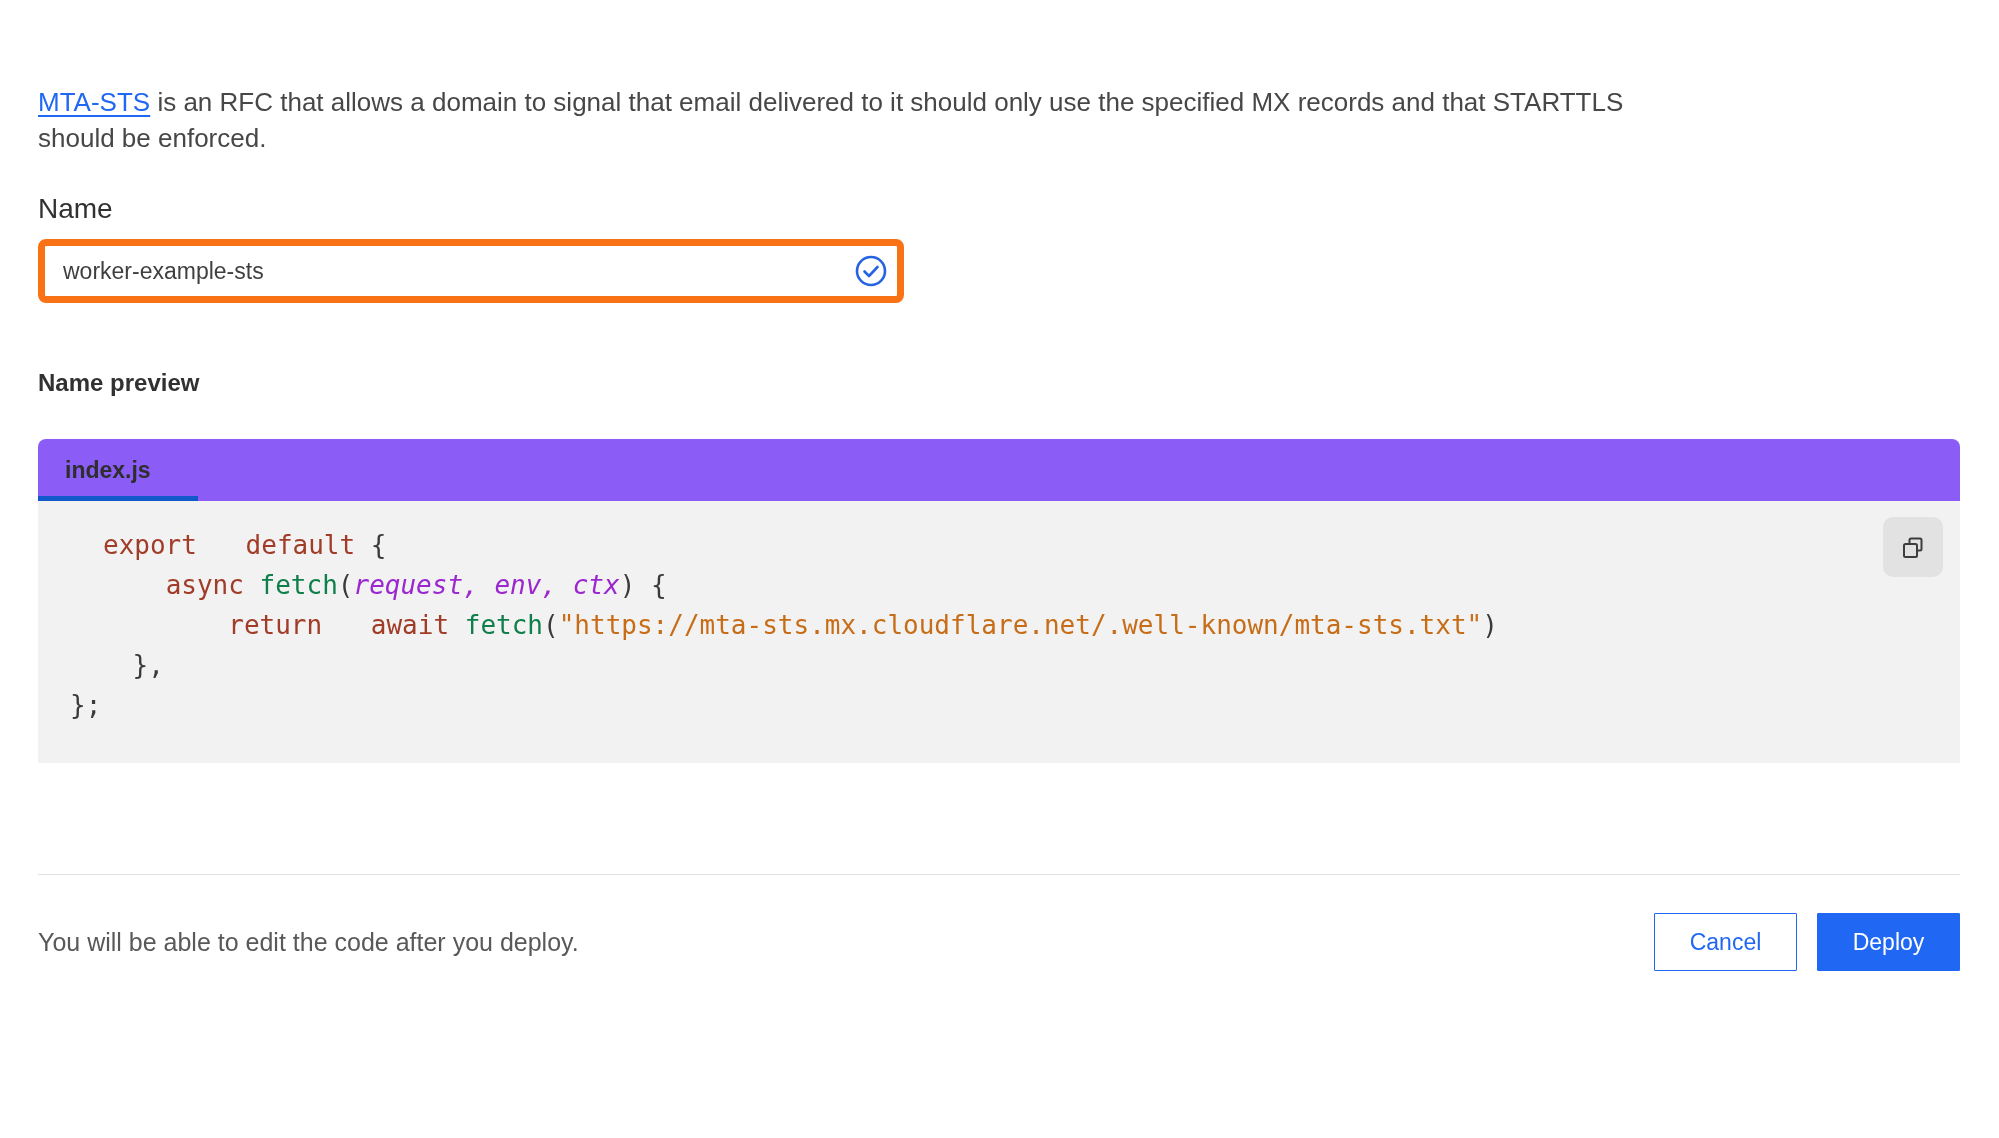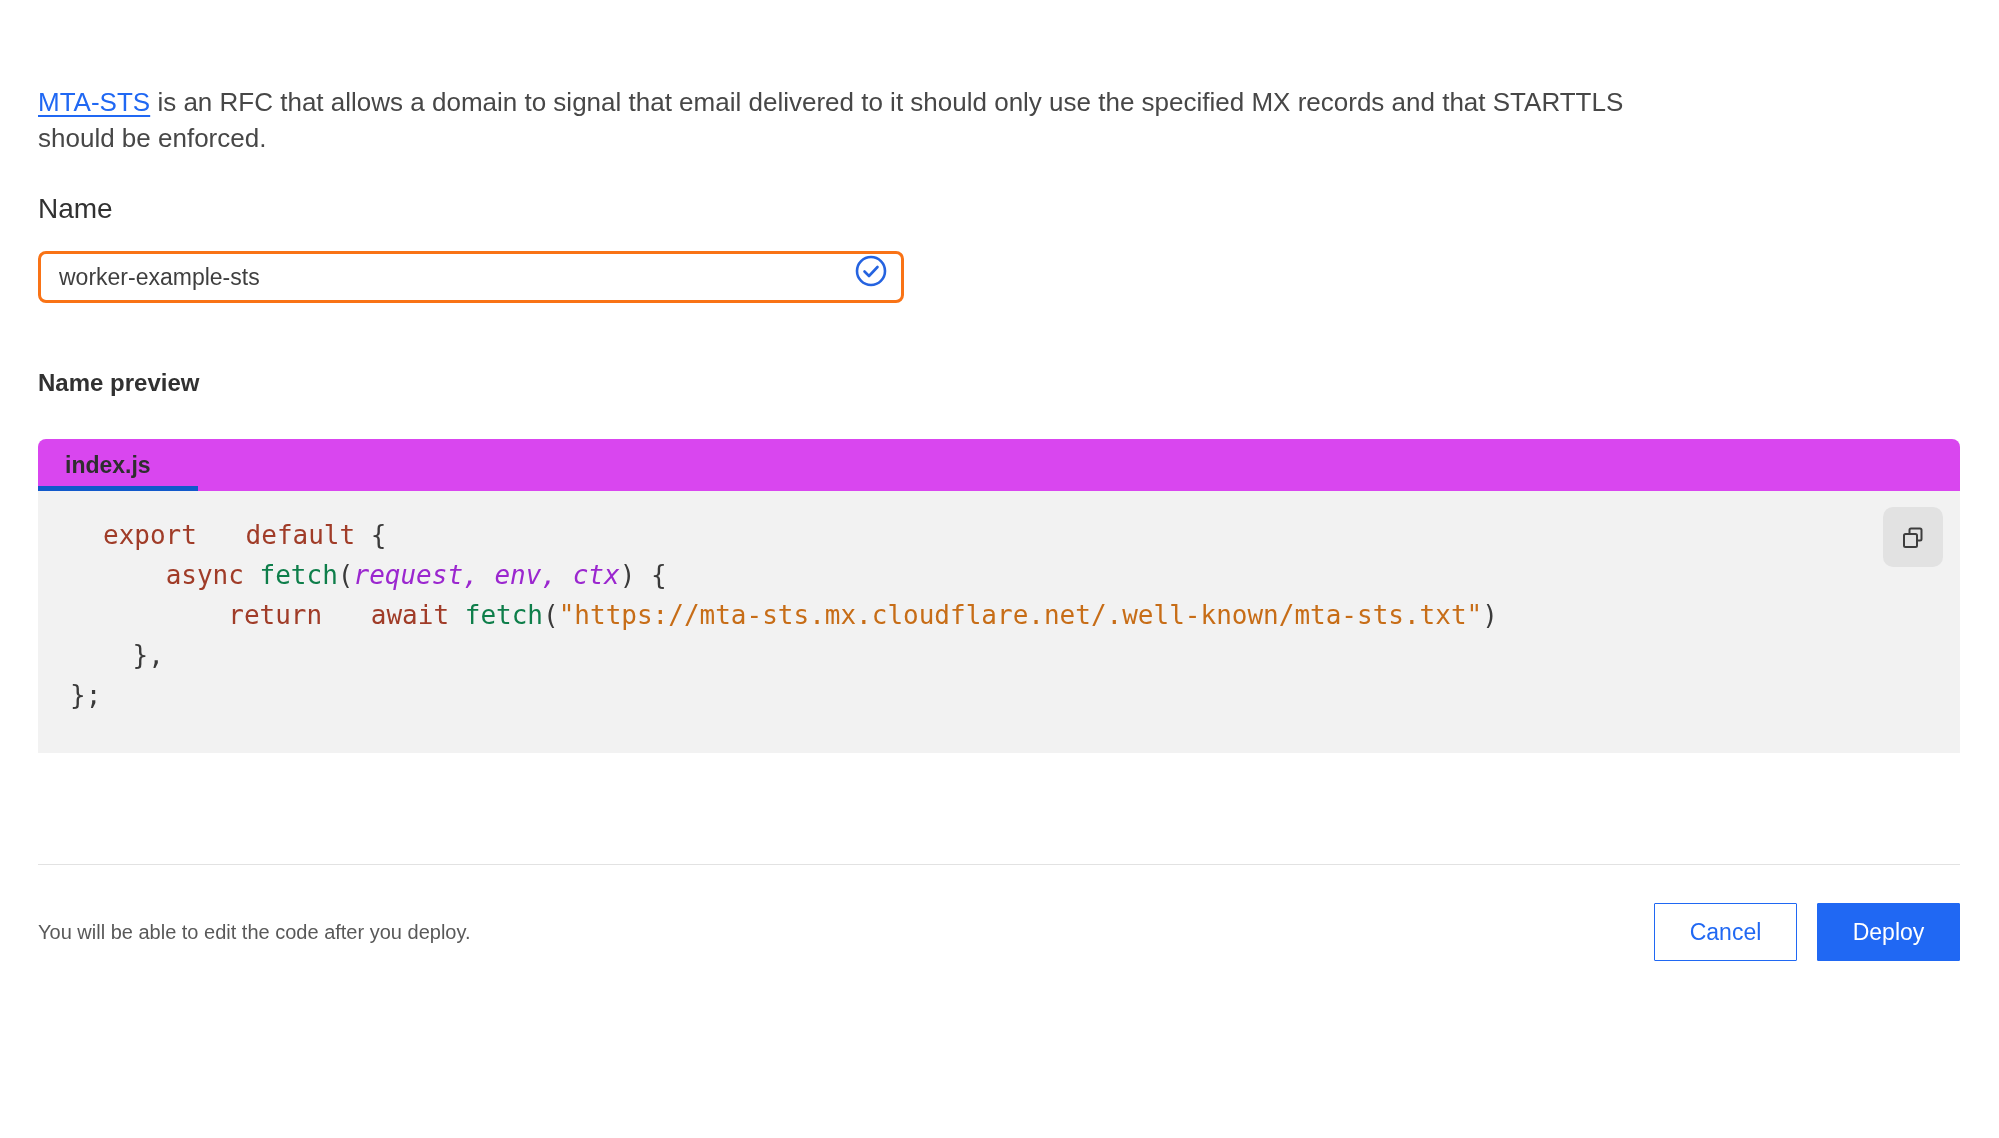--- a/index.html
+++ b/index.html
@@ -24,42 +24,42 @@
     color:var(--c-accent); text-decoration:underline; text-underline-offset:4px; cursor:pointer;
   }
   .description .line2 { display:block; }
 
   .field-label {
     margin-top:39px; font-size:28px; font-weight:normal; color:#313131; line-height:28px;
   }
 
   .input-wrap { position:relative; width:866px; margin-top:16px; }
   .text-input {
-    width:866px; height:52px;
-    border:3px solid #f97316; border-radius:8px;
+    width:866px; height:64px;
+    border:7px solid #f97316; border-radius:8px;
     padding:0 62px 0 18px;
     font-family:"Liberation Sans", sans-serif;
-    font-size:23px; color:#3f3f3f; background:#ffffff; outline:none;margin-top:12px;
+    font-size:23px; color:#3f3f3f; background:#ffffff; outline:none;
   }
   .valid-icon {
     position:absolute; right:16px; top:50%; transform:translateY(-50%);
     width:34px; height:34px; display:block;
   }
   .valid-icon circle, .valid-icon path {
     fill:none; stroke:var(--c-valid); stroke-width:2.6;
     stroke-linecap:round; stroke-linejoin:round;
   }
 
   .section-label {
     margin-top:66px; font-size:24px; font-weight:bold; color:#313131; line-height:28px;
   }
 
   .code-block { margin-top:42px; width:1922px; }
   .tab-bar {
-    background:#d946ef; height:52px; border-radius:8px 8px 0 0;
+    background:#8b5cf6; height:62px; border-radius:8px 8px 0 0;
     display:flex; align-items:stretch;
   }
   .tab {
     position:relative; width:160px; padding-left:27px;
     display:flex; align-items:center; cursor:pointer;
   }
   .tab-label { font-size:23px; font-weight:bold; color:#2e2e2e; }
   .tab::after {
     content:""; position:absolute; left:0; right:0; bottom:0; height:5px;
     background:var(--c-tab-underline);
@@ -87,21 +87,21 @@
   }
   .copy-btn svg rect, .copy-btn svg path {
     fill:none; stroke:#3d3d3d; stroke-width:2; stroke-linejoin:round; stroke-linecap:round;
   }
 
   .footer {
     margin-top:111px; border-top:1px solid #e2e2e2;
     padding-top:38px;
     display:flex; align-items:center; justify-content:space-between;
   }
-  .footer-note { font-size:20px; color:#595959; }
+  .footer-note { font-size:25px; color:#595959; }
   .footer-actions { display:flex; align-items:center; gap:20px; }
   .btn {
     height:58px; min-width:143px; padding:0 26px;
     font-family:"Liberation Sans", sans-serif; font-size:23px;
     border-radius:1px; cursor:pointer;
     display:inline-flex; align-items:center; justify-content:center;
   }
   .btn-secondary {
     background:#ffffff; color:var(--c-accent); border:1px solid var(--c-accent);
   }

